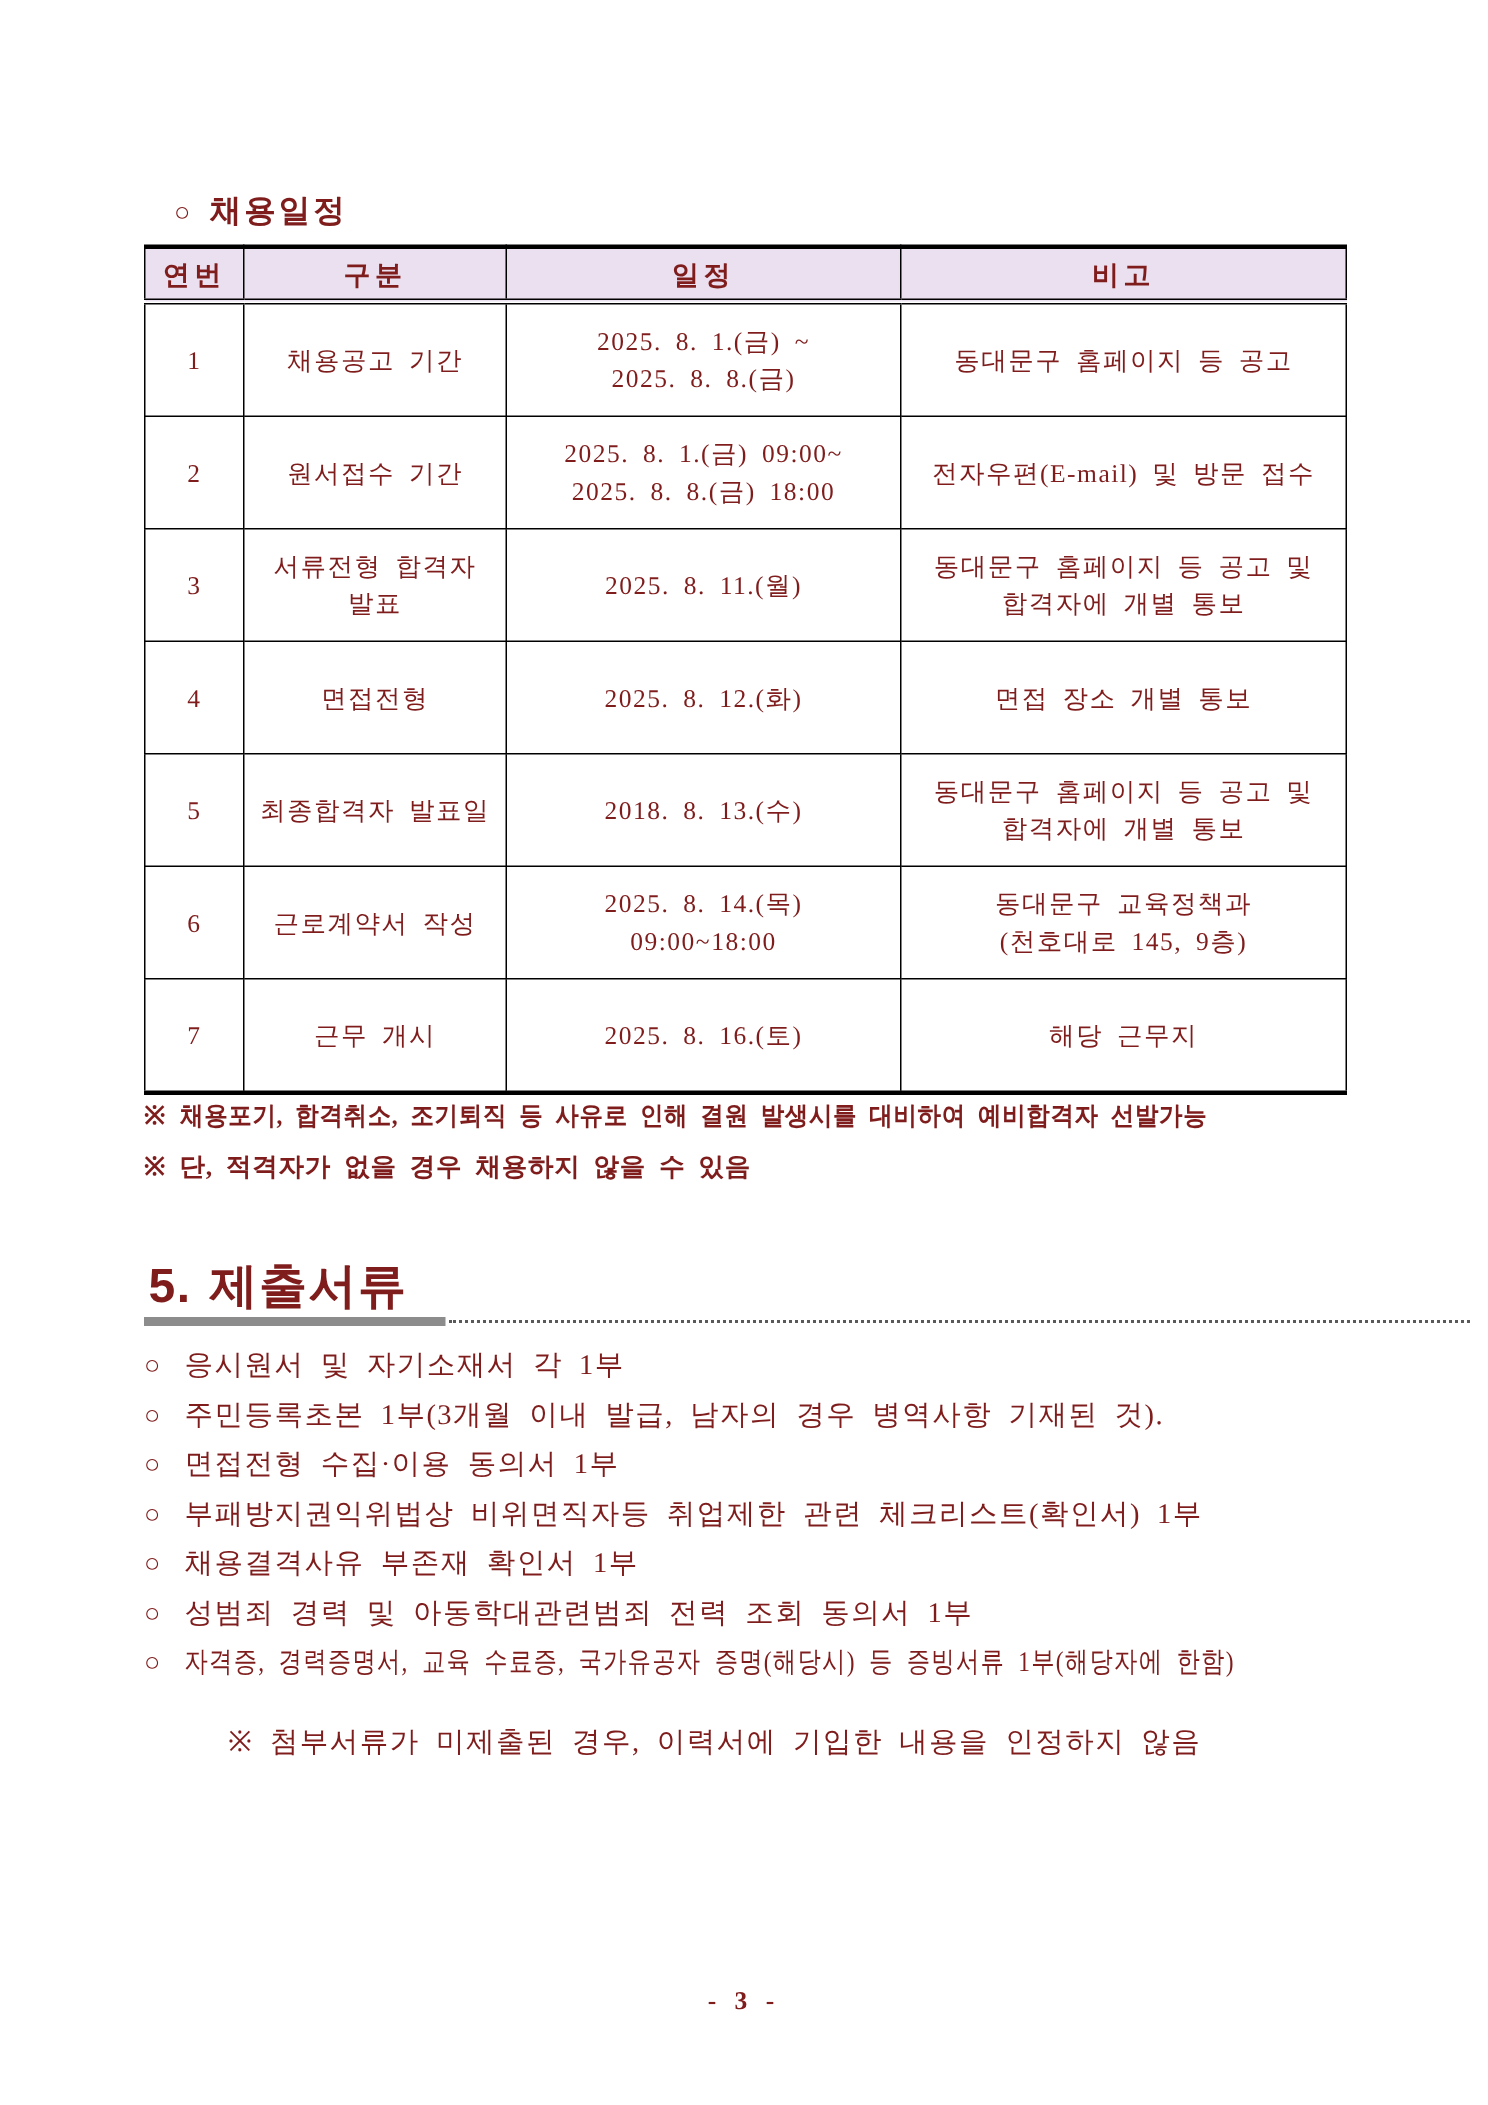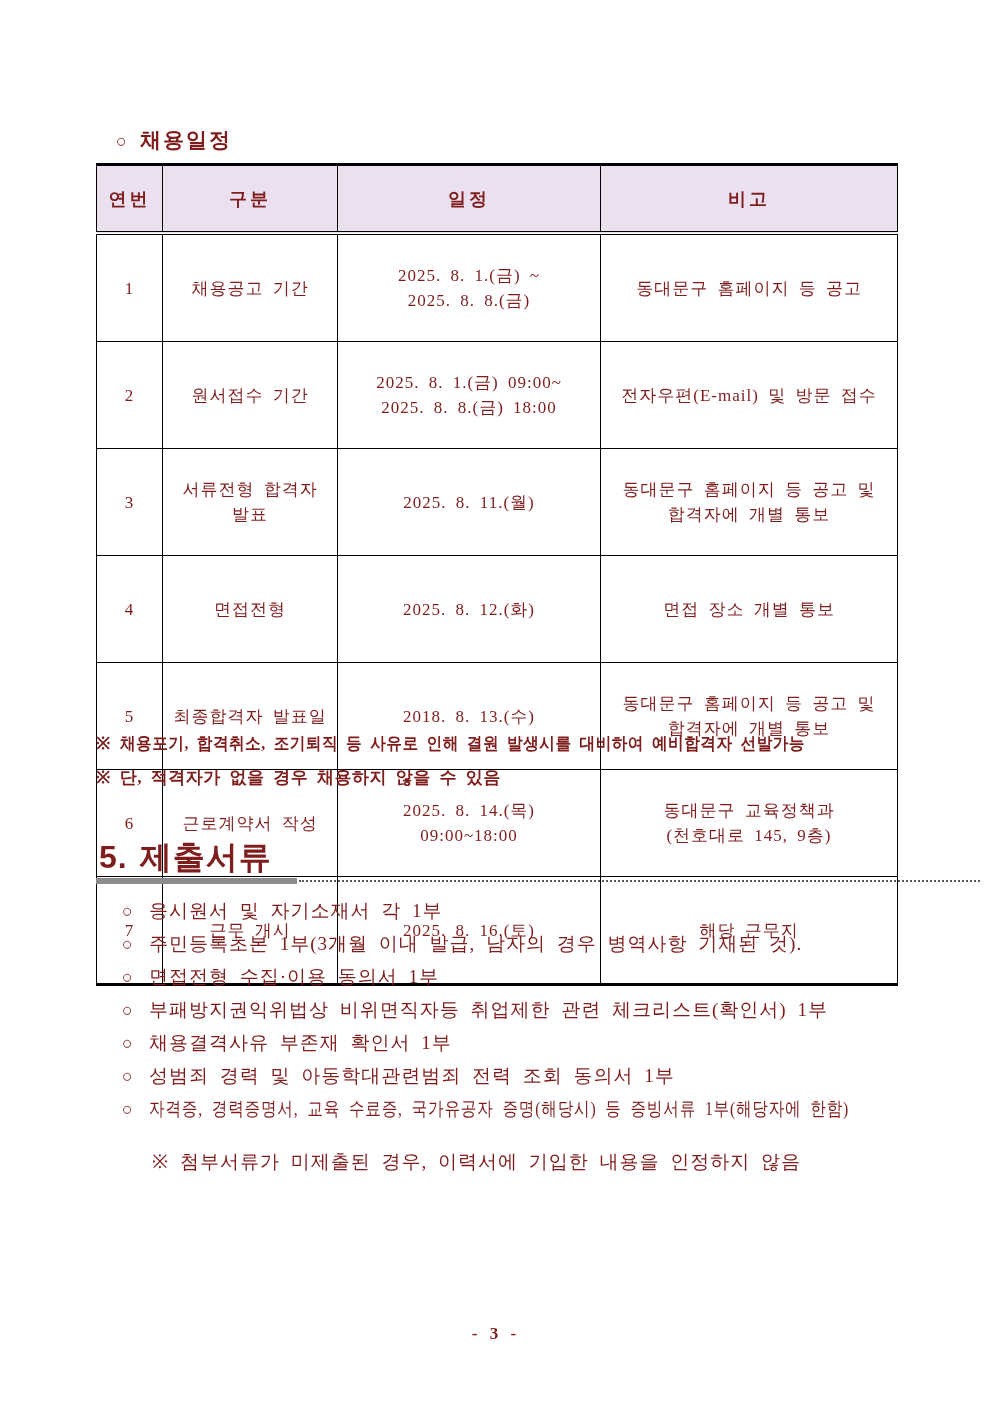--- a/index.html
+++ b/index.html
@@ -15,21 +15,21 @@
     font-size:21px; font-weight:bold; letter-spacing:2px;
   }
   .schedule-heading .bullet { font-size:18px; margin-right:11px; }
 
   
   .schedule-table {
     position:absolute; left:96px; top:163px; width:801px;
     border-collapse:collapse; table-layout:fixed;
     border-top:3px solid #000; border-bottom:3px solid #000;
   }
-  .schedule-table th, .schedule-table td { border:1px solid #000; padding:16px 2px; }
+  .schedule-table th, .schedule-table td { border:1px solid #000; padding:0 2px; }
   .schedule-table thead th {
     height:33px; font-size:18px; font-weight:bold; letter-spacing:3px;
     border-bottom:4px double #000; text-align:center; vertical-align:middle;
   }
   .schedule-table tbody td {
     height:74px; text-align:center; vertical-align:middle;
     font-size:17px; letter-spacing:1px; word-spacing:4px;
     line-height:25px; white-space:pre-line;
   }
 
@@ -52,21 +52,21 @@
   }
   .section-title .num { margin-right:12px; }
   .section-underline { position:absolute; left:96px; top:878px; width:884px; height:6px; }
   .section-underline .bar { position:absolute; left:0; top:0; width:201px; height:6px; }
   .section-underline .dots { position:absolute; left:203px; right:0; top:2px; border-top:2px dotted #595959; }
 
   
   .doc-list { position:absolute; left:96px; top:895px; width:816px; }
   .doc-item {
     height:33px; line-height:31px; font-size:19px;
-    letter-spacing:1px; word-spacing:5px; white-space:nowrap;margin-left:26px;
+    letter-spacing:1px; word-spacing:5px; white-space:nowrap;
   }
   .doc-item .bullet { display:inline-block; width:27px; font-size:18px; }
   .doc-item.condensed { height:35px; }
   .doc-item.condensed .item-text {
     display:inline-block; transform:scaleX(0.82); transform-origin:0 60%;
   }
   .doc-subnote {
     margin-top:18px; padding-left:56px; font-size:19px; line-height:31px;
     letter-spacing:1px; word-spacing:5px; white-space:nowrap;
   }

